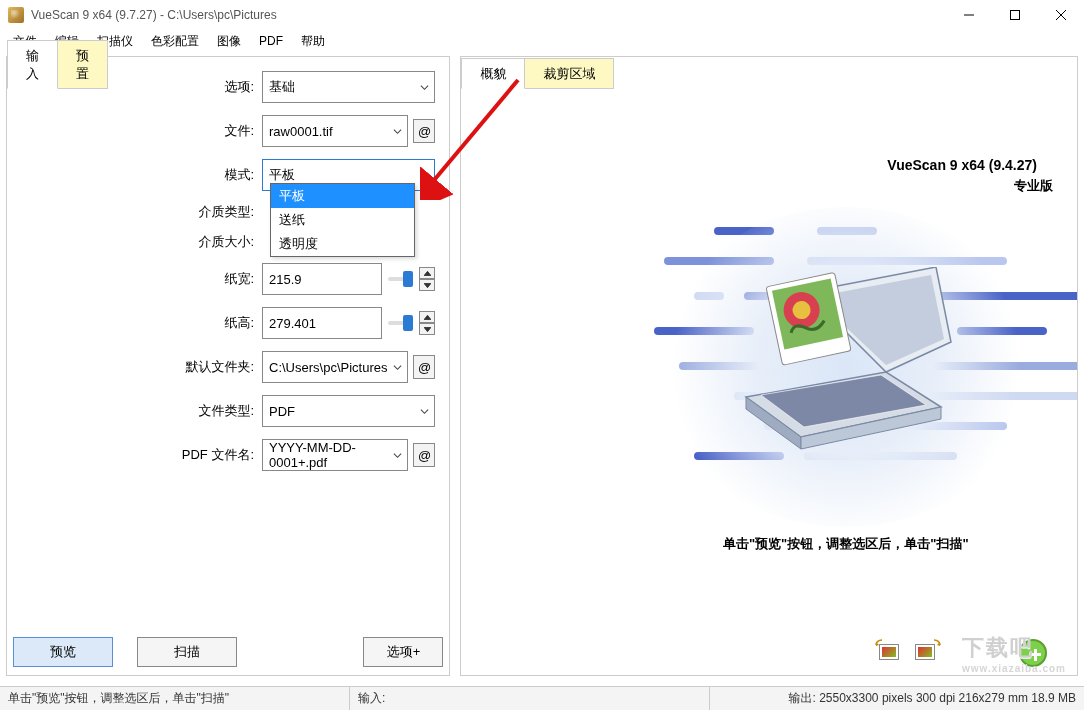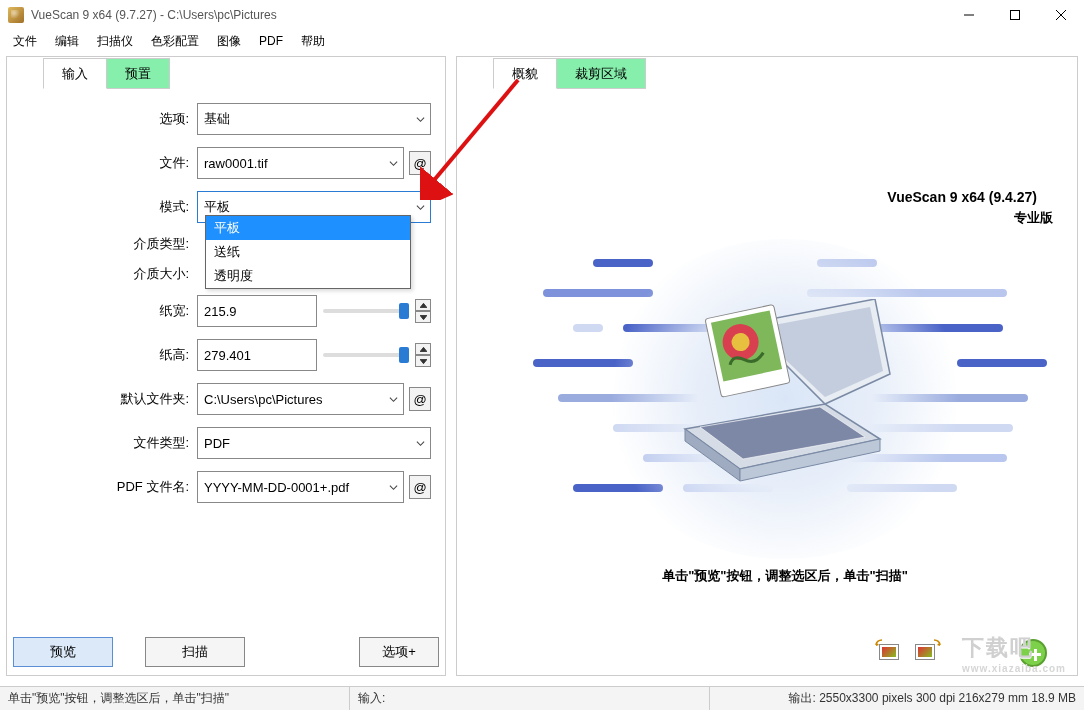--- a/index.html
+++ b/index.html
@@ -14,27 +14,27 @@
 .winbtns { margin-left:auto; display:flex; }
 .winbtn { width:46px; height:30px; display:flex; align-items:center; justify-content:center; color:#333; }
 .winbtn svg { width:10px; height:10px; stroke:#000; stroke-width:1; fill:none; }
 
 
 .menubar { height:22px; display:flex; align-items:center; padding:0 4px; font-size:12px; }
 .menubar span { padding:2px 9px; }
 
 
 .work { position:absolute; top:52px; left:0; right:0; bottom:28px; display:flex; gap:10px; padding:4px 6px 6px 6px; }
-.panel { flex:1; border:1px solid #ccc; background:#fff; position:relative; display:flex; flex-direction:column;padding-left:36px; }
+.panel { flex:1; border:1px solid #ccc; background:#fff; position:relative; display:flex; flex-direction:row; }
 
 
 .tabs { height:32px; display:flex; align-items:flex-end; position:relative; top:-1px; }
 .tab { padding:6px 18px 5px; border:1px solid #ccc; border-bottom:none; background:#fff; font-size:13px; position:relative; top:1px; margin-left:-1px; }
 .tab.first { margin-left:0; }
-.tab.inactive { background:#86efac; border-bottom:1px solid #ccc;margin-top:29px; }
+.tab.inactive { background:#fef9c3; border-bottom:1px solid #ccc;margin-top:29px; }
 .tab.active { border-bottom:1px solid #fff; z-index:2; }
 
 
 .form-area { padding:14px 14px 10px 14px; position:relative; }
 .row { display:flex; align-items:center; margin-bottom:12px; position:relative; }
 .lbl { width:140px; text-align:right; padding-right:8px; font-size:13px; }
 .combo, .txt { flex:1; height:32px; border:1px solid #888; background:#fff; display:flex; align-items:center; padding:0 6px; font-size:13px; position:relative; }
 .combo { padding-right:20px; }
 .combo svg.chev { position:absolute; right:5px; width:9px; height:9px; stroke:#444; fill:none; stroke-width:1.2; }
 .combo.selected-open { border:1px solid #2a7bd4; background:#fff; }
@@ -47,21 +47,21 @@
 
 
 .slider-row .txt { flex:0 0 120px; }
 .slider-track { flex:1; margin:0 6px; height:4px; background:#ddd; border-radius:2px; position:relative; }
 .slider-thumb { position:absolute; right:0; top:-6px; width:10px; height:16px; background:#2a7bd4; border-radius:2px; }
 .spinner { width:16px; display:flex; flex-direction:column; }
 .spinner div { height:12px; border:1px solid #888; background:#f3f3f3; display:flex; align-items:center; justify-content:center; }
 .spinner svg { width:7px; height:5px; stroke:#333; fill:#333; }
 
 
-.left-buttons { position:absolute; left:6px; right:6px; bottom:8px; display:flex; gap:32px; align-items:center; }
+.left-buttons { position:absolute; left:6px; right:6px; bottom:8px; display:flex; gap:24px; align-items:center; }
 .btn { width:100px; height:30px; border:1px solid #888; background:#f5f5f5; display:flex; align-items:center; justify-content:center; font-size:13px; }
 .btn.primary { background:#dbe9f9; border-color:#5a8fd6; }
 
 
 .preview-area { flex:1; position:relative; overflow:hidden; }
 .preview-title { position:absolute; top:100px; left:0; right:40px; text-align:right; font-weight:bold; font-size:14px; color:#000; }
 .preview-sub { position:absolute; top:120px; left:0; right:24px; text-align:right; font-weight:bold; font-size:13px; }
 .preview-instr { position:absolute; top:478px; left:0; right:0; text-align:center; font-weight:bold; font-size:13px; }
 
 

